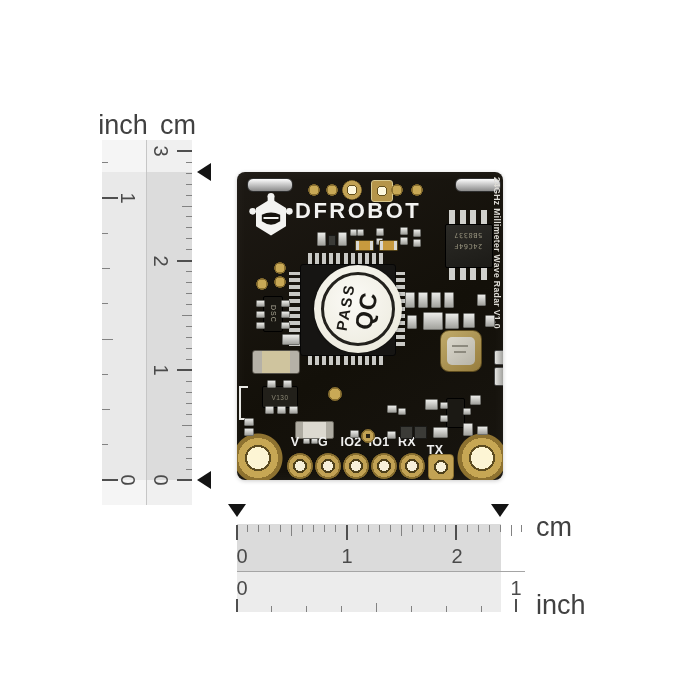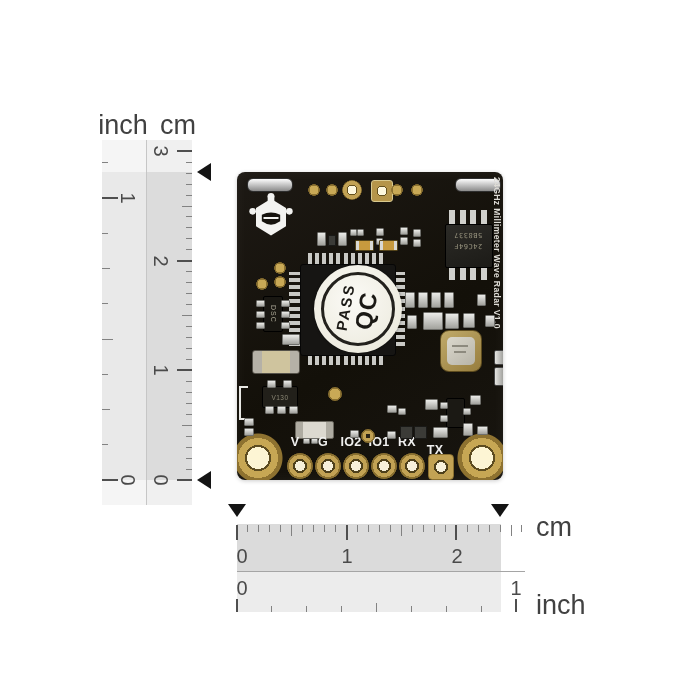--- a/index.html
+++ b/index.html
@@ -140,20 +140,21 @@
     <svg width="50" height="52" style="position:absolute;left:9px;top:20px;" viewBox="0 0 60 62">
       <circle cx="30" cy="5" r="4" fill="#f3f3f1"></circle>
       <rect x="26" y="4" width="8" height="7" fill="#f3f3f1"></rect>
       <circle cx="8" cy="23" r="4" fill="#f3f3f1"></circle>
       <circle cx="52" cy="23" r="4" fill="#f3f3f1"></circle>
       <path d="M30 8 L48 19 L48 41 L30 52 L12 41 L12 19 Z" fill="#f3f3f1"></path>
       <path d="M19 27 Q30 22 41 27 L41 35 Q30 43 19 35 Z" fill="#16130e"></path>
       <path d="M21 31 L39 31" stroke="#f3f3f1" stroke-width="2.4"></path>
     </svg>
 
+    <div class="brand">DFROBOT</div>
 
     <div class="soic-pins" style="top:38px;"></div>
     <div class="soic-pins" style="top:94px;"></div>
     <div class="soic-body"></div>
     <div class="soic-text">
       <div>24C64F</div>
       <div>5B8337</div>
     </div>
 
     <div class="side-text">24GHz Millimeter Wave Radar V1.0</div>

